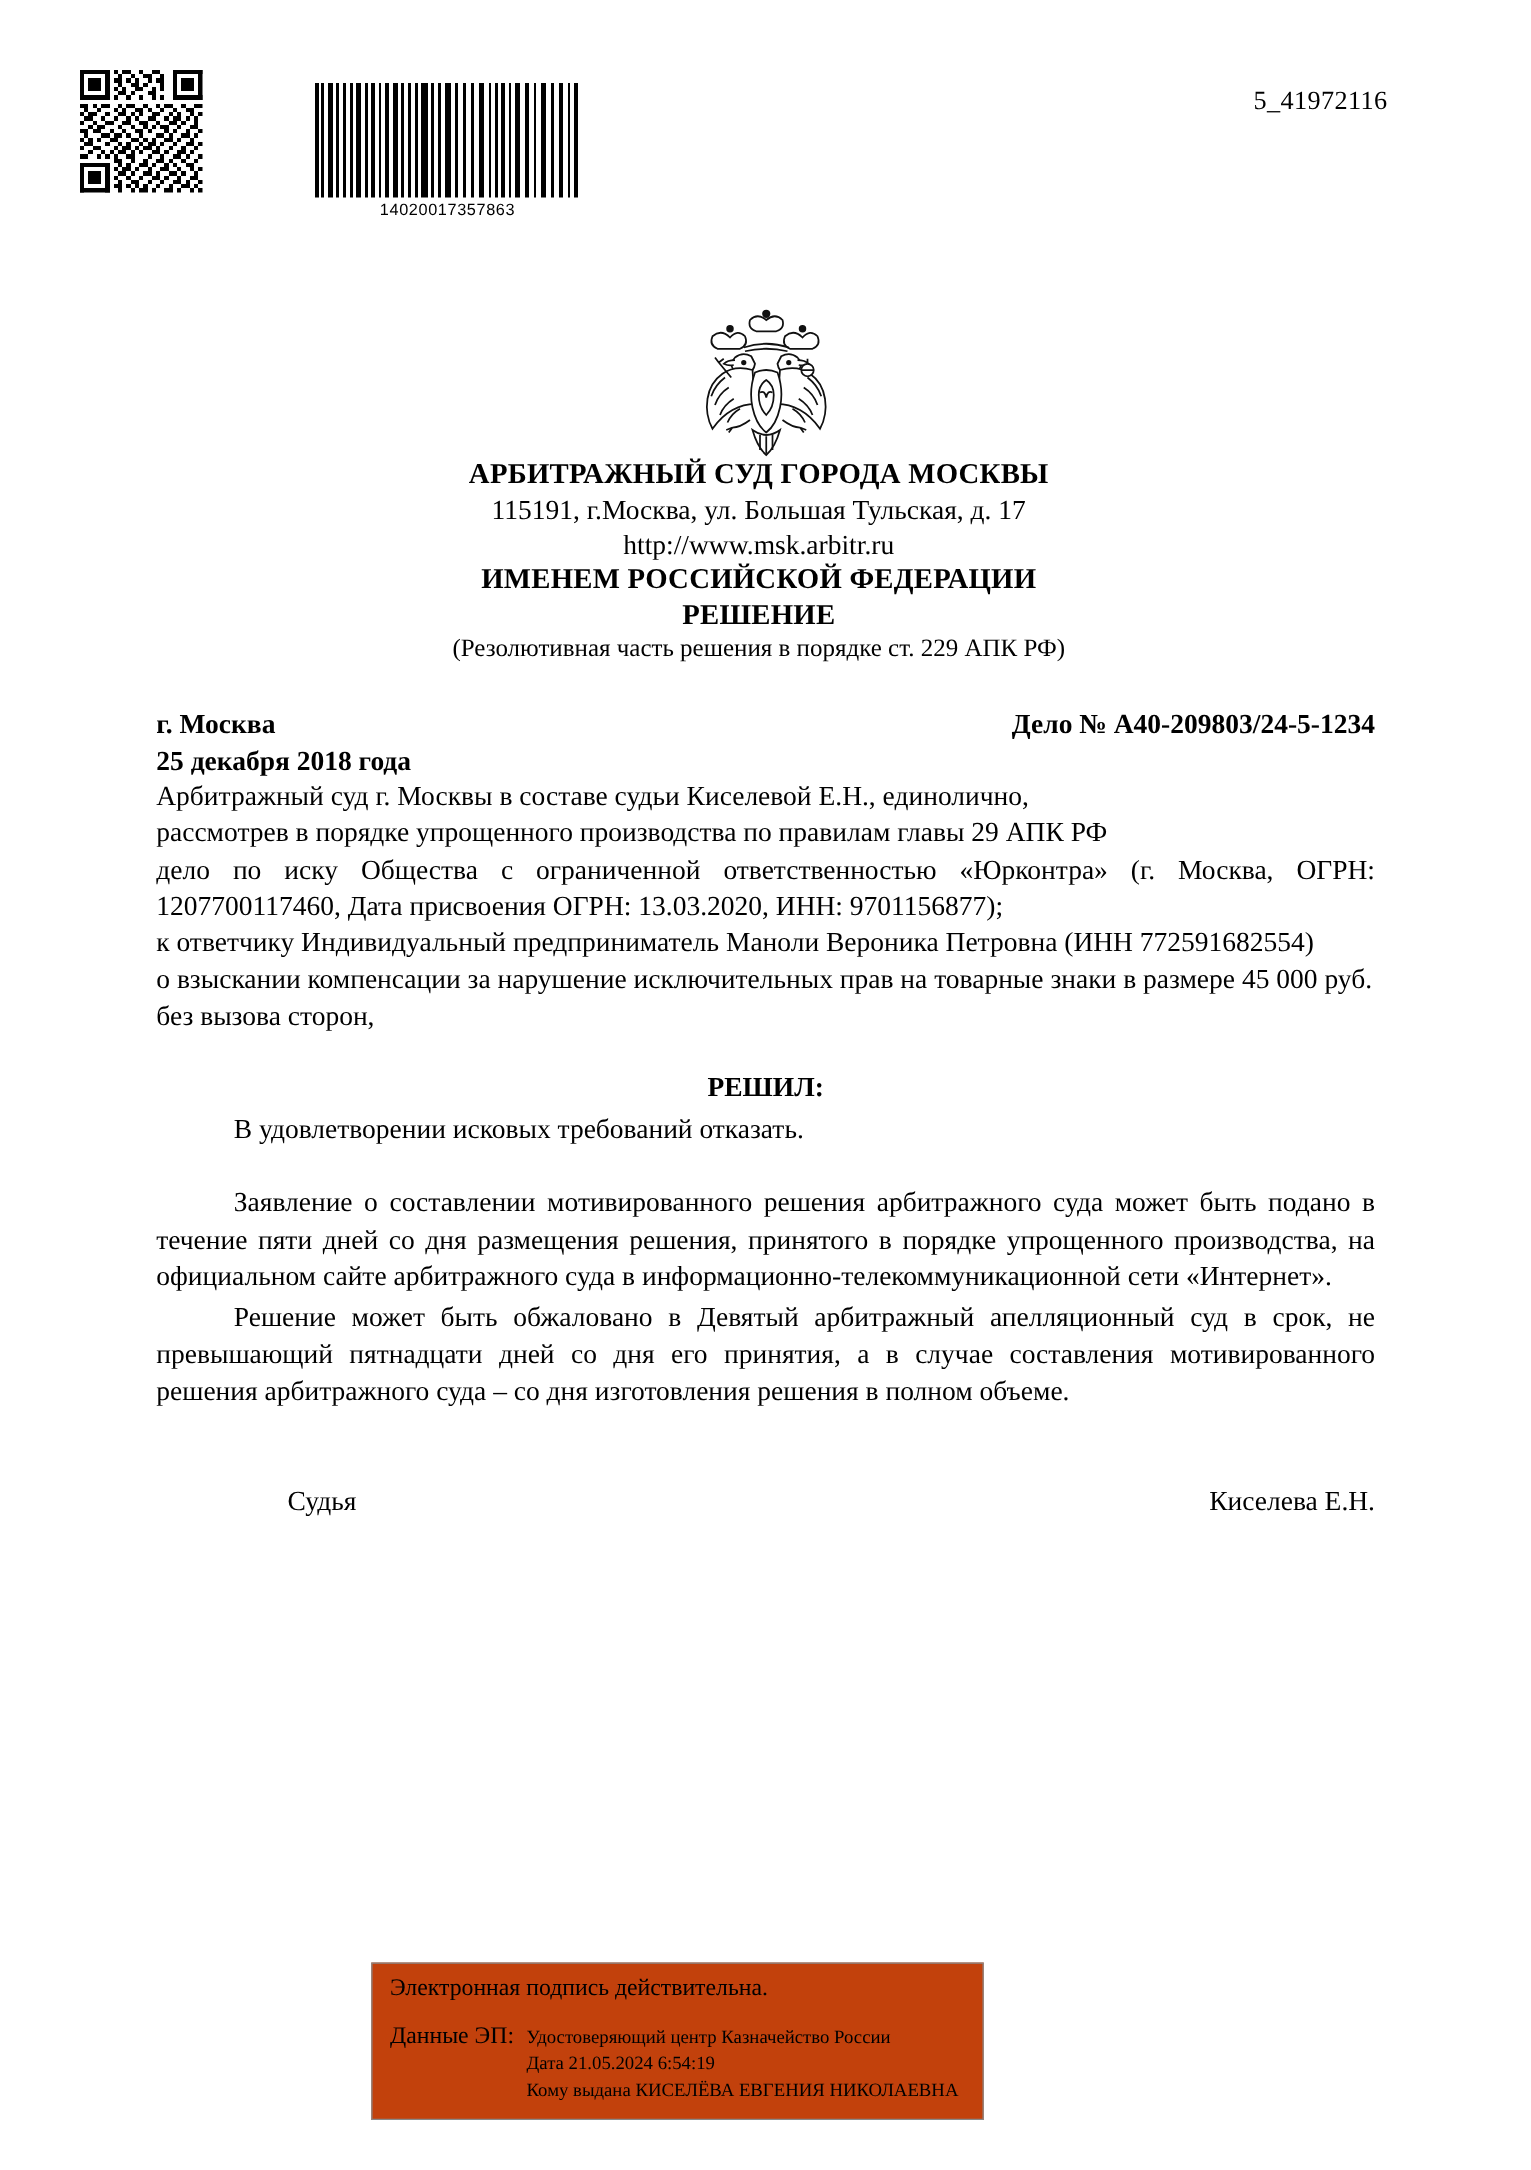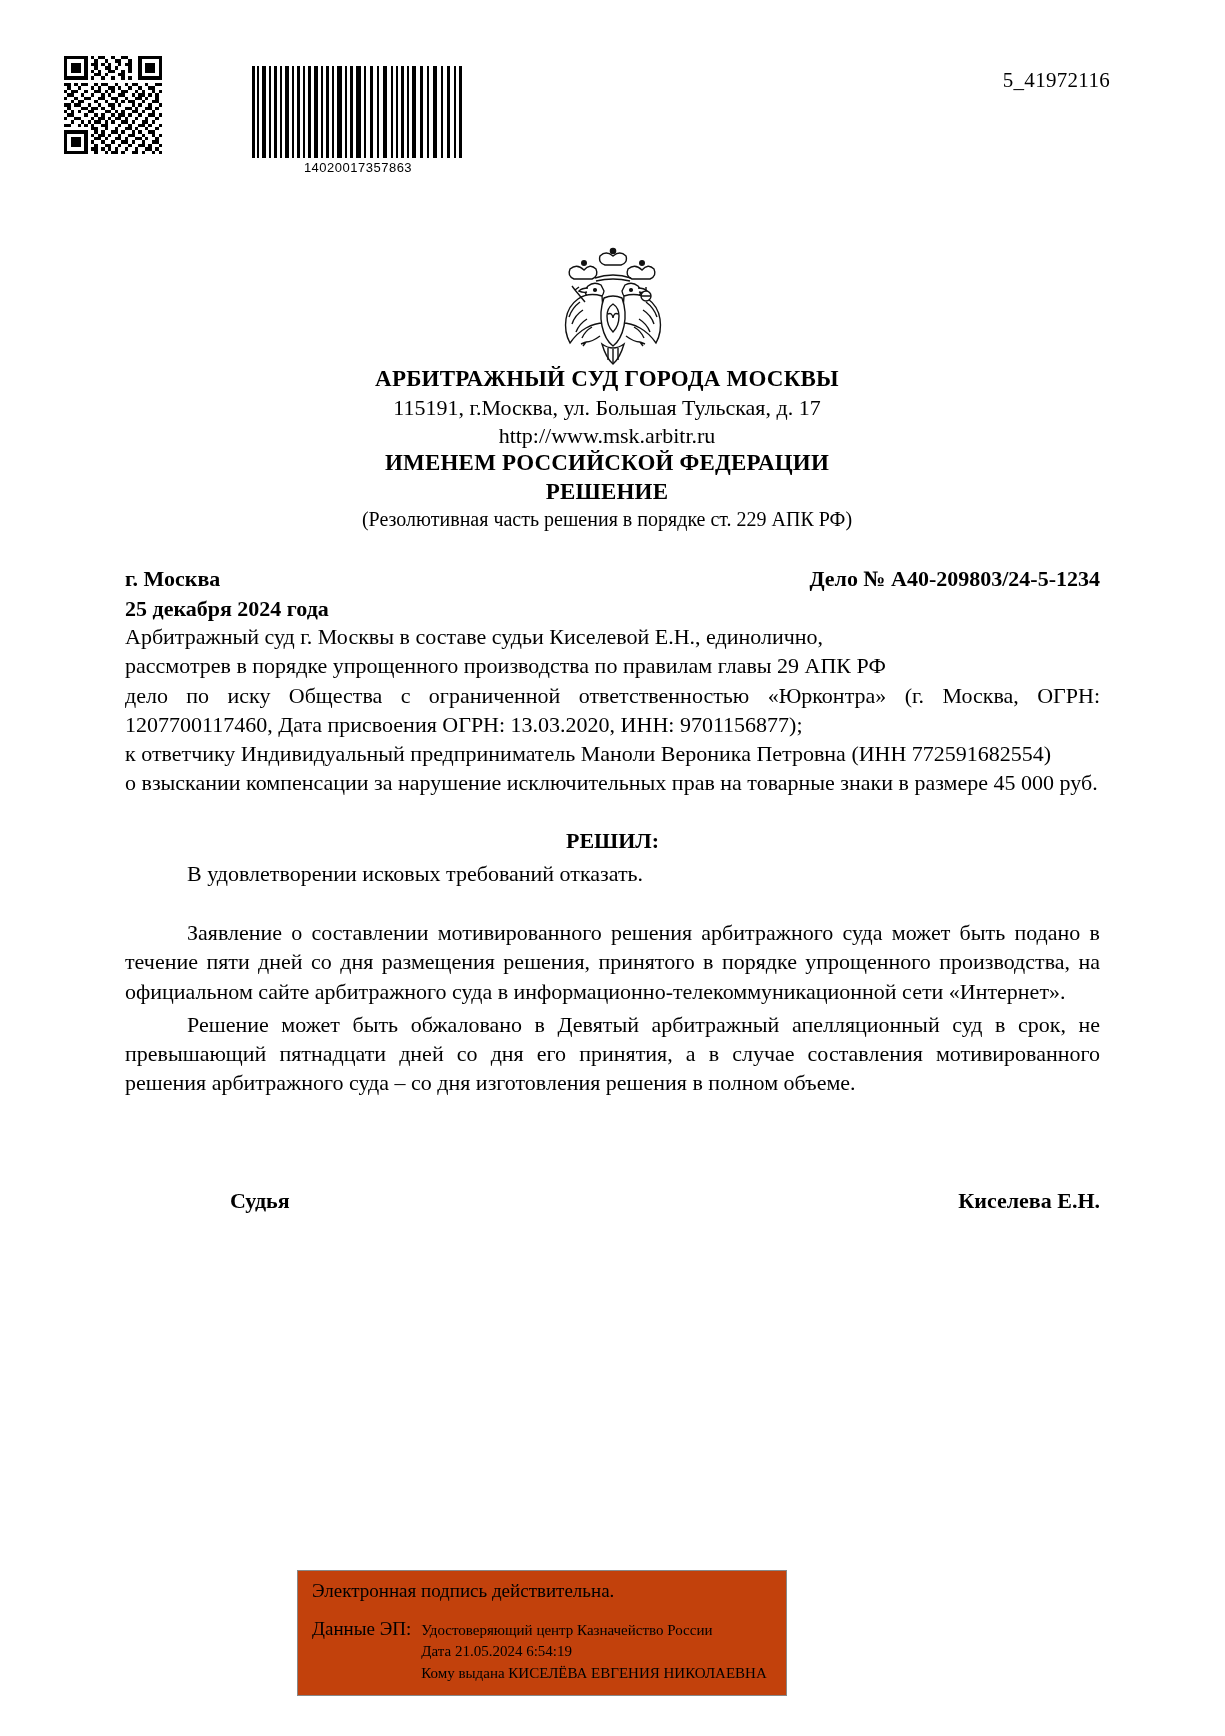--- a/index.html
+++ b/index.html
@@ -160,21 +160,21 @@
 
   
   .sig-row {
     position: absolute;
     top: 1188px;
     left: 125px;
     width: 975px;
     display: flex;
     justify-content: space-between;
     font-size: 22px;
-    font-weight: bold;
+    font-weight: normal;
   }
   .sig-label { margin-left: 105px; }
 
   
   .esign-box {
     position: absolute;
     left: 297px;
     top: 1570px;
     width: 490px;
     border: 1px solid #888;
@@ -544,29 +544,30 @@
     <div class="in-name">ИМЕНЕМ РОССИЙСКОЙ ФЕДЕРАЦИИ</div>
     <div class="decision-word">РЕШЕНИЕ</div>
     <div class="resolutive-note">(Резолютивная часть решения в порядке ст. 229 АПК РФ)</div>
   </div>
 
   <div class="meta">
     <div class="meta-row">
       <span>г. Москва</span>
       <span>Дело № А40-209803/24-5-1234</span>
     </div>
-    <div class="meta-date">25 декабря 2024 года</div>
+    <div class="meta-date">25 декабря 2018 года</div>
   </div>
 
   <div class="body-block">
     <div class="p-left">Арбитражный суд г. Москвы  в составе судьи Киселевой Е.Н., единолично,</div>
     <div class="p-left">рассмотрев в порядке упрощенного производства по правилам главы 29 АПК РФ</div>
     <div class="p-just">дело по иску Общества с ограниченной ответственностью «Юрконтра» (г. Москва, ОГРН: 1207700117460, Дата присвоения ОГРН: 13.03.2020, ИНН: 9701156877);</div>
     <div class="p-just">к ответчику Индивидуальный предприниматель Маноли Вероника Петровна (ИНН 772591682554)</div>
     <div class="p-just">о взыскании компенсации за нарушение исключительных прав на товарные знаки в размере 45 000 руб.</div>
+    <div class="p-left">без вызова сторон,</div>
 
     <div class="resolved-word">РЕШИЛ:</div>
     <div class="resolved-text">В удовлетворении исковых требований отказать.</div>
 
     <div class="appeal-p">Заявление о составлении мотивированного решения арбитражного суда может быть подано в течение пяти дней со дня размещения решения, принятого в порядке упрощенного производства, на официальном сайте арбитражного суда в информационно-телекоммуникационной сети «Интернет».</div>
     <div class="appeal-p tight">Решение может быть обжаловано в Девятый арбитражный апелляционный суд в срок, не превышающий пятнадцати дней со дня его принятия, а в случае составления мотивированного решения арбитражного суда – со дня изготовления решения в полном объеме.</div>
   </div>
 
   <div class="sig-row">
     <span class="sig-label">Судья</span>

